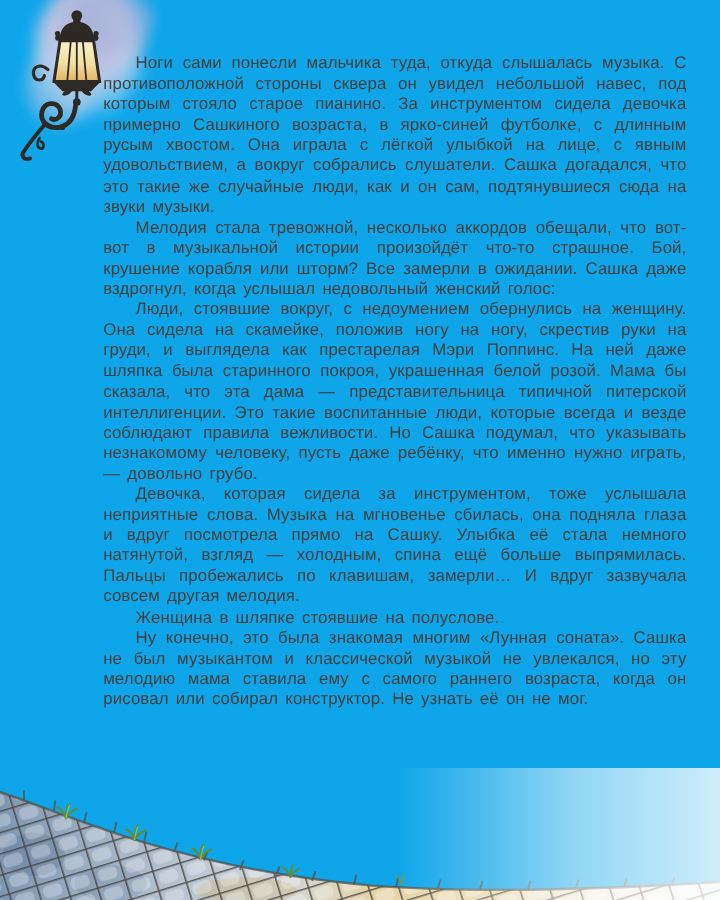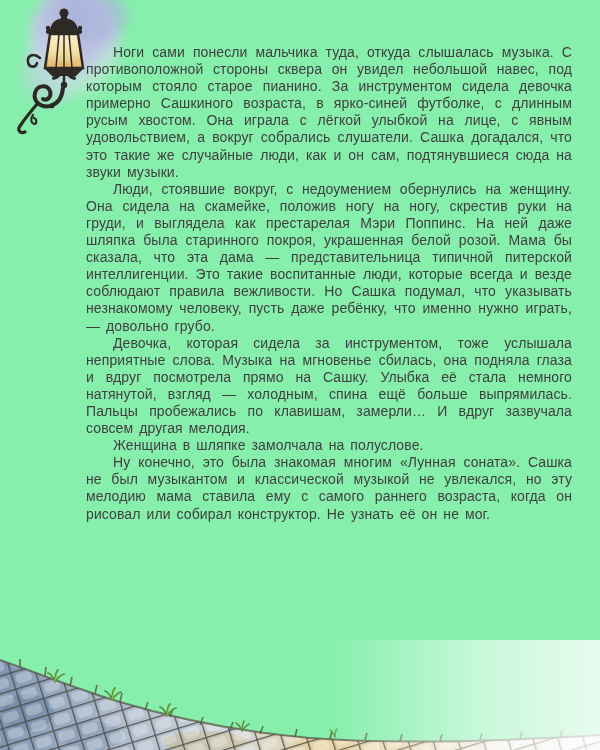--- a/index.html
+++ b/index.html
@@ -3,21 +3,21 @@
 <meta charset="utf-8">
 <style>
   html, body { margin: 0; padding: 0; }
   body {
     width: 600px; height: 750px;
     background: #ffffff;
     overflow: hidden;
     position: relative;
     font-family: "Liberation Sans", sans-serif;
   }
-  .page { position: absolute; inset: 0; background: #86efac; }
+  .page { position: absolute; inset: 0; background: #0ea5e9; }
   .lantern-svg { position: absolute; left: 0; top: 0; width: 134px; height: 160px; }
   .cobbles-svg { position: absolute; left: 0; top: 640px; width: 600px; height: 110px; }
   .text-block {
     position: absolute;
     left: 86px; top: 44px; width: 486px;
     color: #404040;
     font-size: 14px;
     line-height: 17.1px;
     text-align: justify;
     word-spacing: 2px;
@@ -72,23 +72,24 @@
       <path d="M63,88 C62,98 58,104 50,106 C40,108 33,101 35,93 C37,85 47,84 50,91 C52,97 47,101 43,99" stroke-width="4"></path>
       <path d="M38,103 C32,110 26,117 20,126 C17,130 20,134 25,132" stroke-width="3.2"></path>
       <path d="M40,58 C33,52 27,56 28,62 C29,68 36,68 37,63" stroke-width="2.6"></path>
       <path d="M33,115 C30,119 31,123 34,124 C37,124 37,119 34,118" stroke-width="2.2"></path>
       <circle cx="52" cy="106" r="2.4" fill="#2d2a26" stroke="none"></circle>
     </g>
   </svg>
 
   <div class="text-block">
     <p>Ноги сами понесли мальчика туда, откуда слышалась музыка. С противоположной стороны сквера он увидел небольшой навес, под которым стояло старое пианино. За инструментом сидела девочка примерно Сашкиного возраста, в ярко-синей футболке, с длинным русым хвостом. Она играла с лёгкой улыбкой на лице, с явным удовольствием, а вокруг собрались слушатели. Сашка догадался, что это такие же случайные люди, как и он сам, подтянувшиеся сюда на звуки музыки.</p>
+    <p>Мелодия стала тревожной, несколько аккордов обещали, что вот-вот в музыкальной истории произойдёт что-то страшное. Бой, крушение корабля или шторм? Все замерли в ожидании. Сашка даже вздрогнул, когда услышал недовольный женский голос:</p>
     <p>Люди, стоявшие вокруг, с недоумением обернулись на женщину. Она сидела на скамейке, положив ногу на ногу, скрестив руки на груди, и выглядела как престарелая Мэри Поппинс. На ней даже шляпка была старинного покроя, украшенная белой розой. Мама бы сказала, что эта дама — представительница типичной питерской интеллигенции. Это такие воспитанные люди, которые всегда и везде соблюдают правила вежливости. Но Сашка подумал, что указывать незнакомому человеку, пусть даже ребёнку, что именно нужно играть, — довольно грубо.</p>
     <p>Девочка, которая сидела за инструментом, тоже услышала неприятные слова. Музыка на мгновенье сбилась, она подняла глаза и вдруг посмотрела прямо на Сашку. Улыбка её стала немного натянутой, взгляд — холодным, спина ещё больше выпрямилась. Пальцы пробежались по клавишам, замерли… И вдруг зазвучала совсем другая мелодия.</p>
-    <p>Женщина в шляпке замолчала на полуслове.</p>
+    <p>Женщина в шляпке стоявшие на полуслове.</p>
     <p>Ну конечно, это была знакомая многим «Лунная соната». Сашка не был музыкантом и классической музыкой не увлекался, но эту мелодию мама ставила ему с самого раннего возраста, когда он рисовал или собирал конструктор. Не узнать её он не мог.</p>
   </div>
 
   <svg class="cobbles-svg" viewBox="0 0 600 110" preserveAspectRatio="none" xmlns="http://www.w3.org/2000/svg">
     <defs>
       <linearGradient id="stoneGrad" x1="0" y1="0" x2="1" y2="0">
         <stop offset="0%" stop-color="#7e95b2"></stop>
         <stop offset="18%" stop-color="#a9b8c9"></stop>
         <stop offset="38%" stop-color="#cfd6dd"></stop>
         <stop offset="52%" stop-color="#e3d3a6"></stop>

